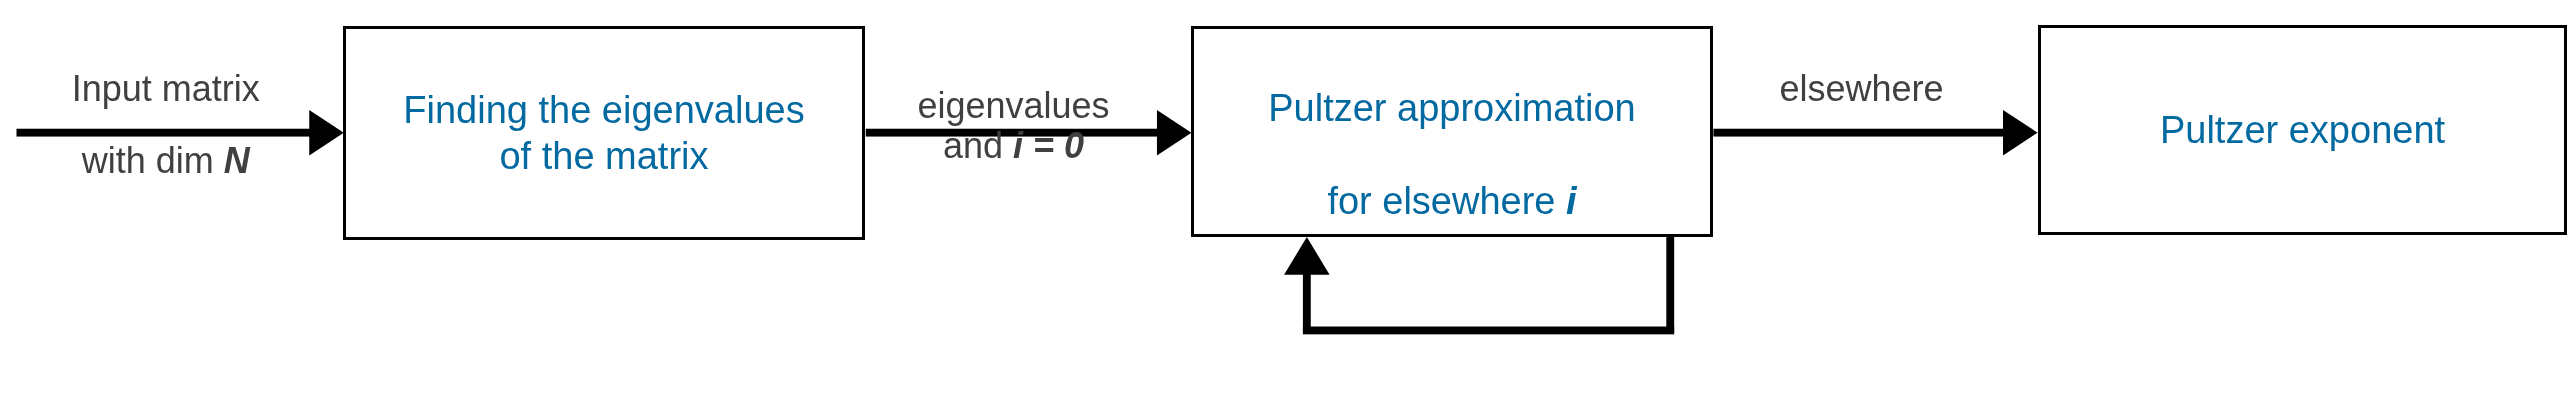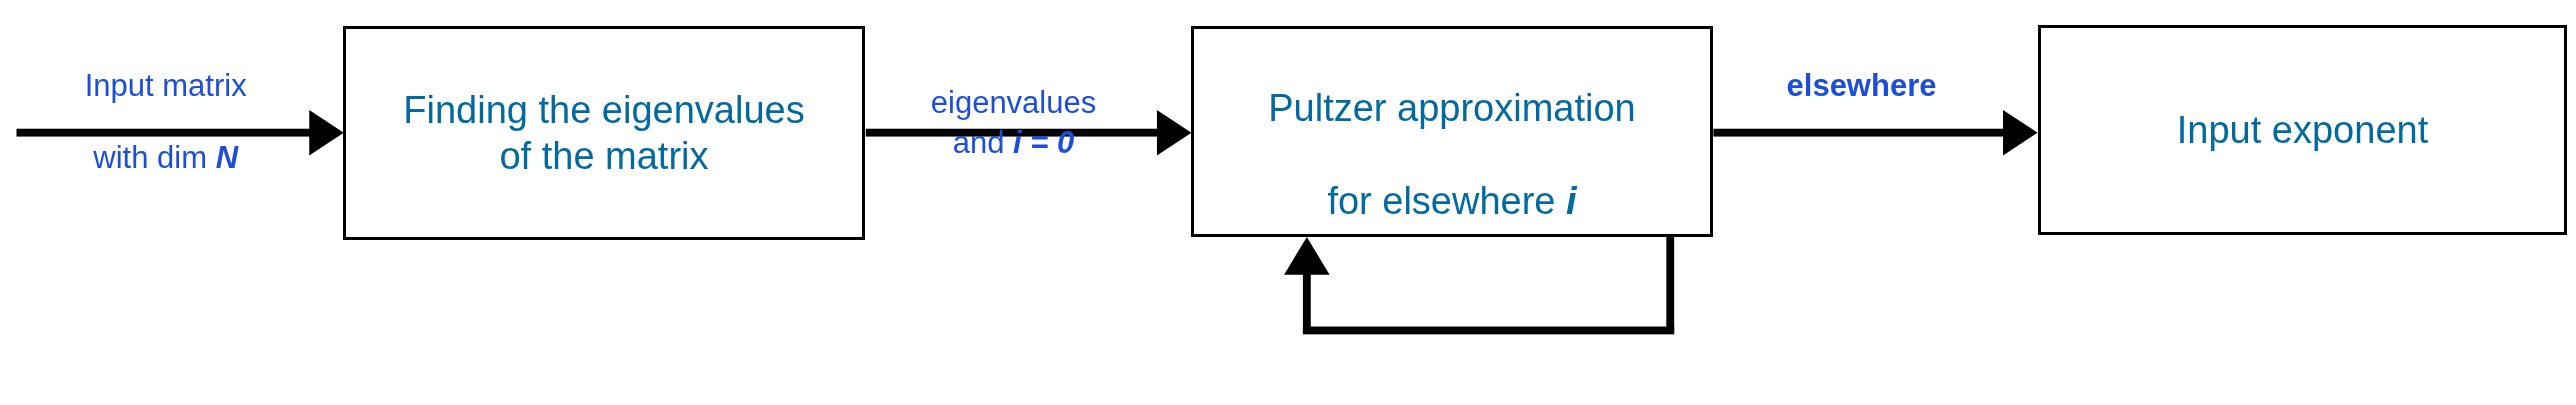--- a/index.html
+++ b/index.html
@@ -45,22 +45,22 @@
     top: 0;
     width: 2576px;
     height: 405px;
     pointer-events: none;
     overflow: visible;
   }
 
   
   .edge-label {
     position: absolute;
-    color: #1d4ed8;
-    font-size: 31px;
+    color: #404040;
+    font-size: 36px;
     line-height: 1.12;
     text-align: center;
     white-space: nowrap;
   }
   .edge-label .bi {
     font-style: italic;
     font-weight: bold;
   }
   .lbl-above { }
   .lbl-below { }
@@ -102,35 +102,35 @@
     <span>with dim </span><span class="bi">N</span>
   </div>
 
   <div class="edge-label lbl-above" style="left:865px; top:86px; width:297px;">
     <span>eigenvalues</span>
   </div>
   <div class="edge-label lbl-below" style="left:865px; top:126px; width:297px;">
     <span>and </span><span class="bi">i = 0</span>
   </div>
 
-  <div class="edge-label lbl-above" style="left:1714px; top:69px; width:295px;font-weight:bold;">
+  <div class="edge-label lbl-above" style="left:1714px; top:69px; width:295px;">
     <span>elsewhere</span>
   </div>
 
 
   <div class="node" style="left:343px; top:26px; width:522px; height:214px;">
     <div class="node-label">Finding the eigenvalues
 of the matrix</div>
   </div>
 
   <div class="node" style="left:1191px; top:26px; width:522px; height:211px;">
     <div class="node-label">
       <span>Pultzer approximation</span><br>
       <span>for elsewhere </span><em>i</em>
     </div>
   </div>
 
   <div class="node" style="left:2038px; top:25px; width:529px; height:210px;">
-    <div class="node-label">Input exponent</div>
+    <div class="node-label">Pultzer exponent</div>
   </div>
 
 </div>
 
 
 </body></html>

